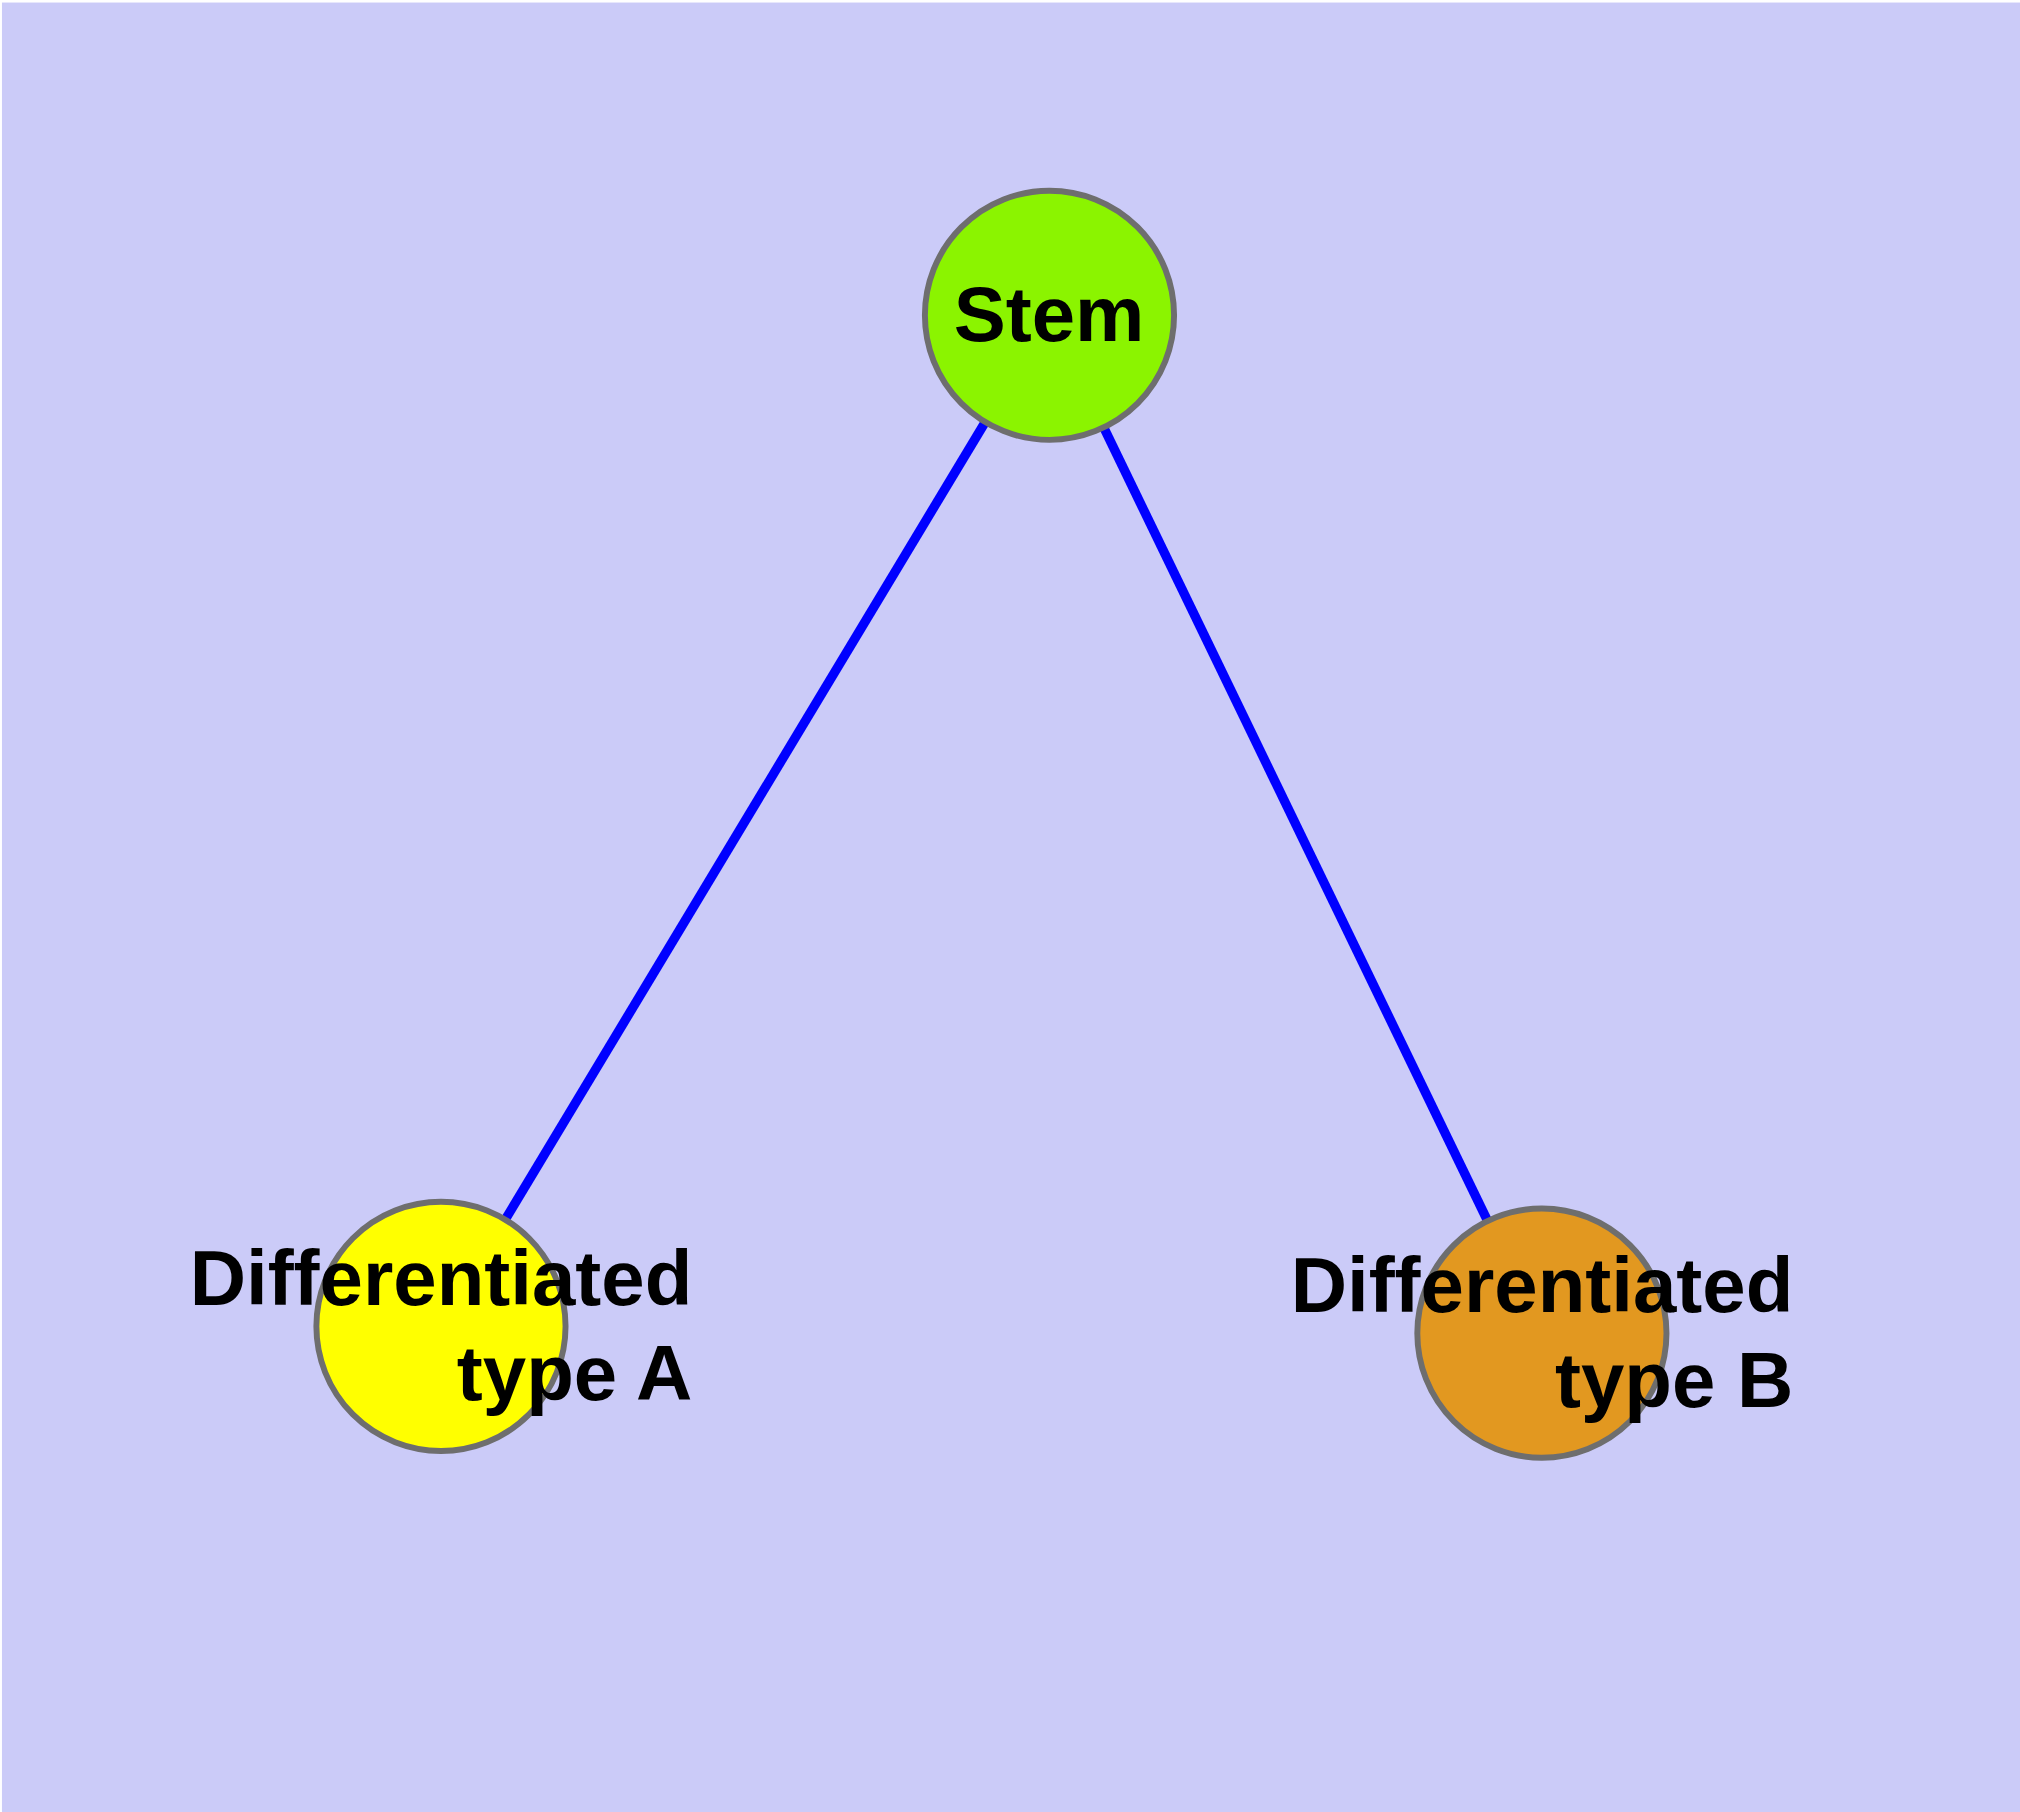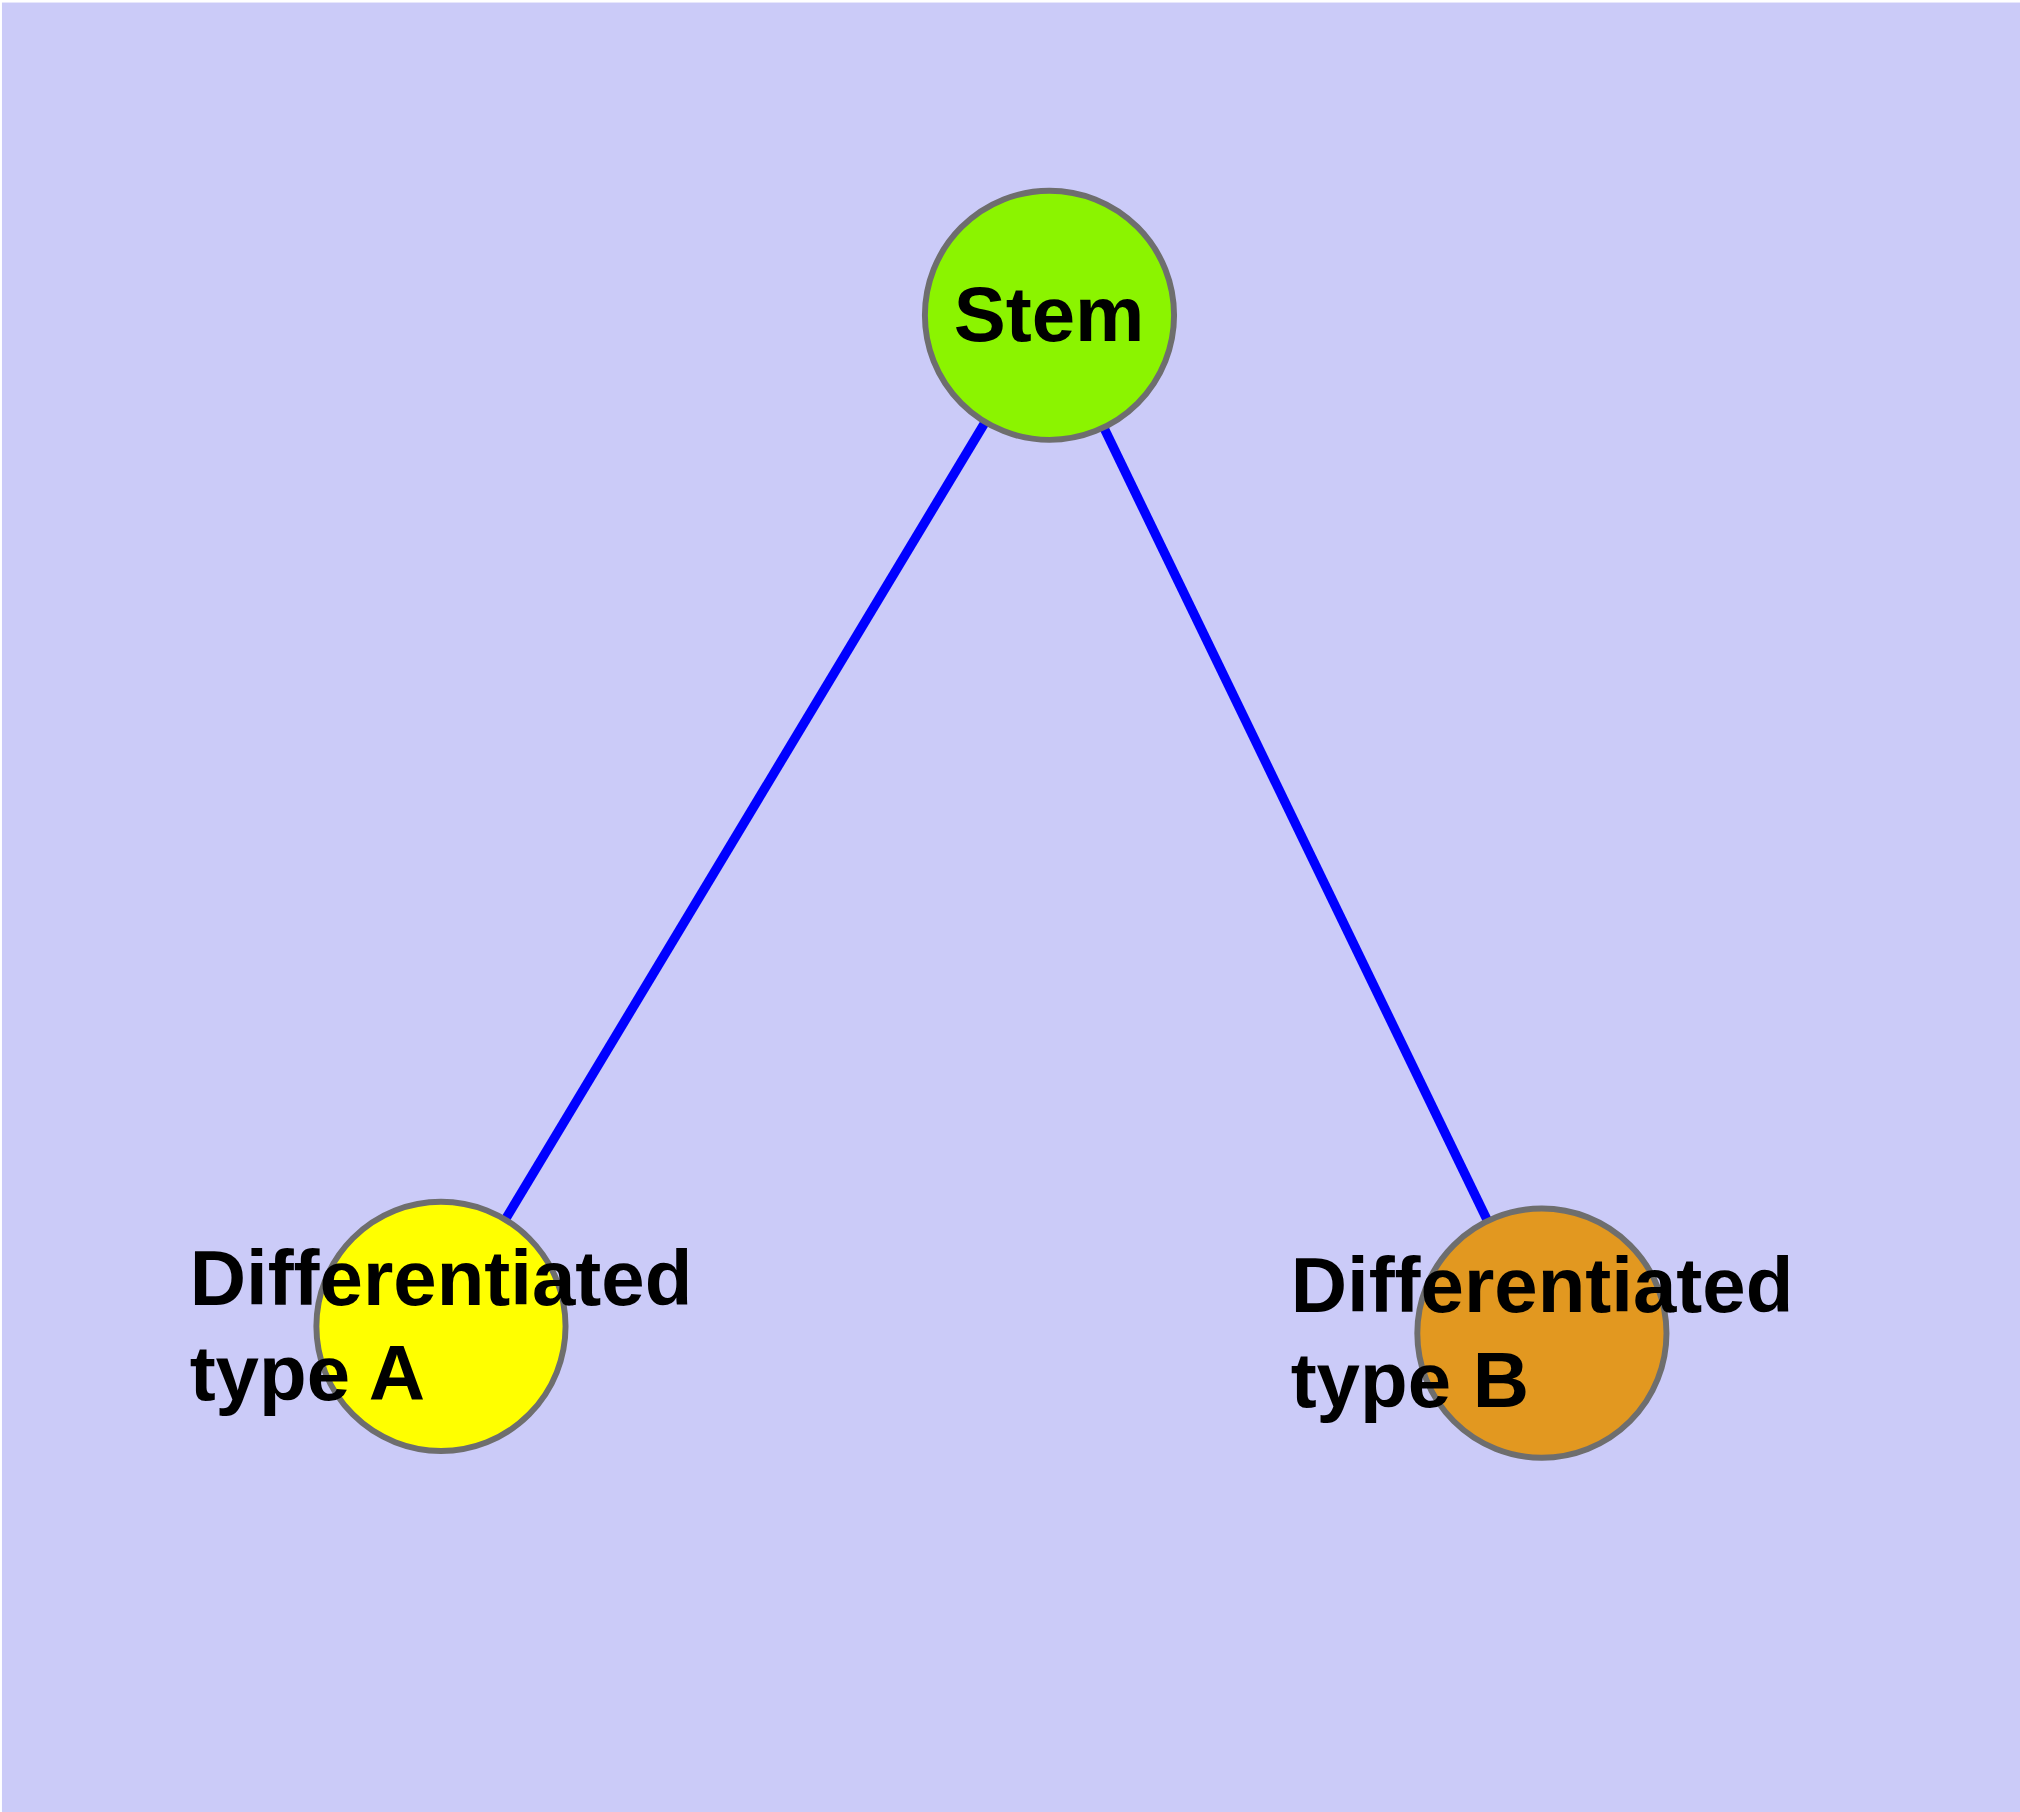--- a/index.html
+++ b/index.html
@@ -18,21 +18,21 @@
   }
   .stage svg {
     position: absolute;
     left: 0;
     top: 0;
     display: block;
   }
   .node-label {
     position: absolute;
     transform: translate(-50%, -50%);
-    text-align: left;
+    text-align: right;
     white-space: pre-line;
     font-weight: bold;
     font-size: 78px;
     line-height: 1.22;
     color: #000000;
     pointer-events: none;
   }
 </style>
 </head>
 <body>

